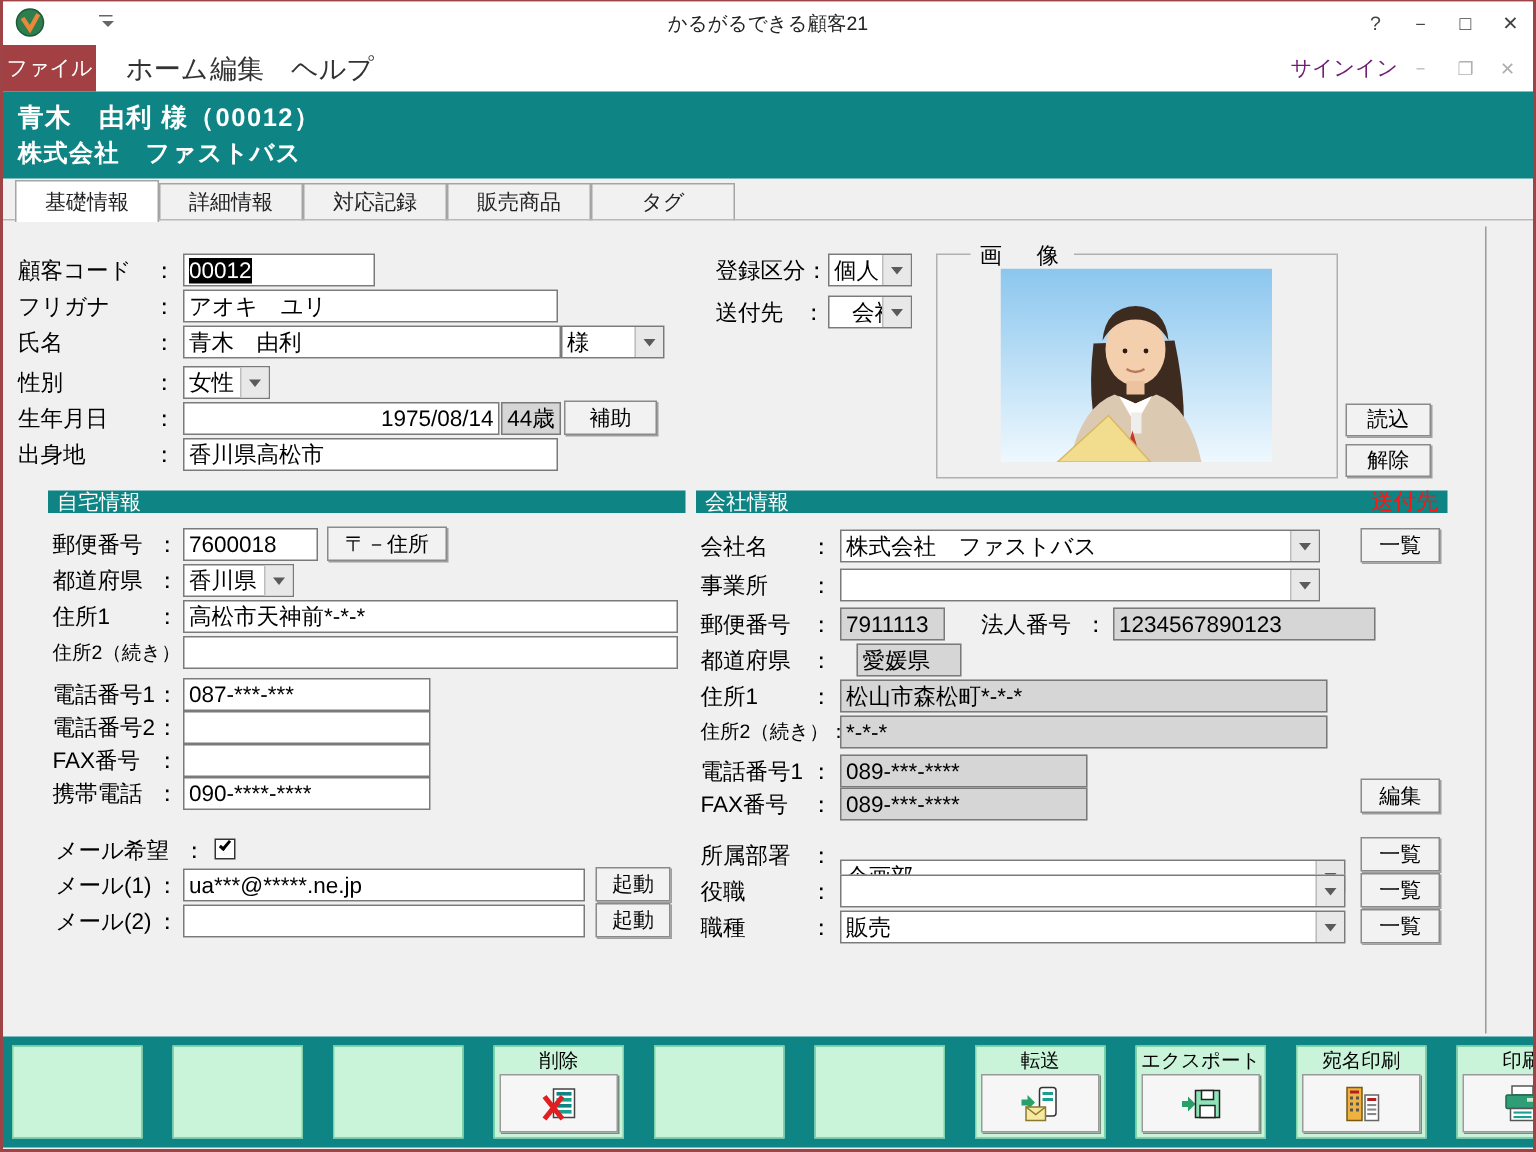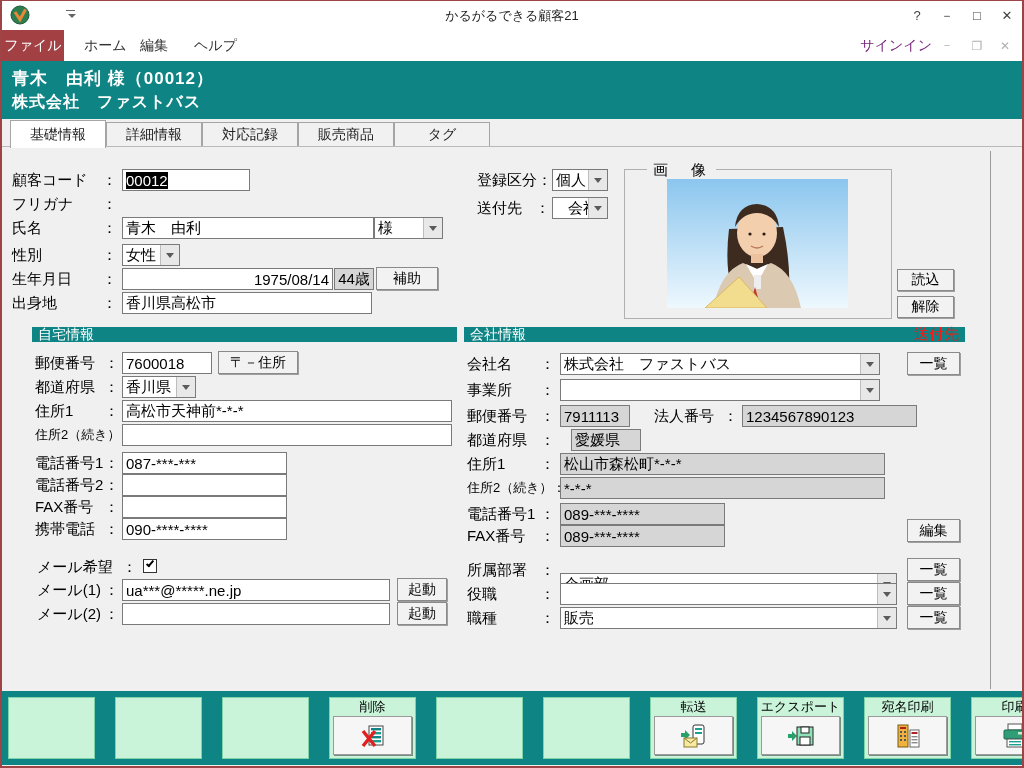--- a/index.html
+++ b/index.html
@@ -17,21 +17,21 @@
   .qat-bar{position:absolute;left:64px;top:9px;width:9px;height:1px;background:#666;}
   .wtitle{position:absolute;left:0;right:0;top:0;height:29px;display:flex;align-items:center;justify-content:center;
     font-size:13px;color:#222;}
   .wctl{position:absolute;top:0;height:29px;width:30px;display:flex;align-items:center;justify-content:center;
     font-size:13px;color:#444;cursor:default;}
   
   .menubar{position:absolute;left:0;top:29px;right:0;height:31px;background:#ffffff;}
   .file-btn{position:absolute;left:0;top:0;width:62px;height:31px;background:#a24043;color:#fff;
     display:flex;align-items:center;justify-content:center;font-size:14px;}
   .menu-item{position:absolute;top:0;height:31px;display:flex;align-items:center;justify-content:center;
-    font-size:14px;color:#333;padding:0 10px;}
+    font-size:18px;color:#333;padding:0 10px;}
   .signin{position:absolute;top:0;right:90px;height:31px;display:flex;align-items:center;font-size:14px;color:#701a75;}
   .mctl{position:absolute;top:0;height:31px;width:26px;display:flex;align-items:center;justify-content:center;
     color:#b0b0b0;font-size:12px;}
   
   .pagehead{position:absolute;left:0;top:60px;right:0;height:58px;background:#0e8484;color:#fff;}
   .ph1{position:absolute;left:10px;top:6px;font-size:17px;font-weight:bold;letter-spacing:1px;}
   .ph2{position:absolute;left:10px;top:31px;font-size:16px;font-weight:bold;letter-spacing:1px;}
   
   .tabbar{position:absolute;left:0;top:118px;right:0;height:28px;}
   .tabline{position:absolute;left:0;top:145px;right:0;height:1px;background:#b9b9b9;}
@@ -122,20 +122,21 @@
       <span>：</span>
     </div>
   <div class="inlike" style="left:120px;top:168px;width:128px;">
     <span class="selhl">00012</span>
     </div>
 
   <div class="flabel" style="left:10px;top:192px;width:105px;">
     <span>フリガナ</span>
       <span>：</span>
     </div>
+  <input class="tin" style="left: 120px; top: 192px; width: 250px;" value="アオキ　ユリ">
 
   <div class="flabel" style="left:10px;top:216px;width:105px;">
     <span>氏名</span>
       <span>：</span>
     </div>
   <input class="tin" style="left: 120px; top: 216px; width: 252px;" value="青木　由利">
   <div class="combo" style="left:372px;top:216px;width:69px;">
     <span class="ctext">様</span>
     <span class="carrow"></span>
   </div>

